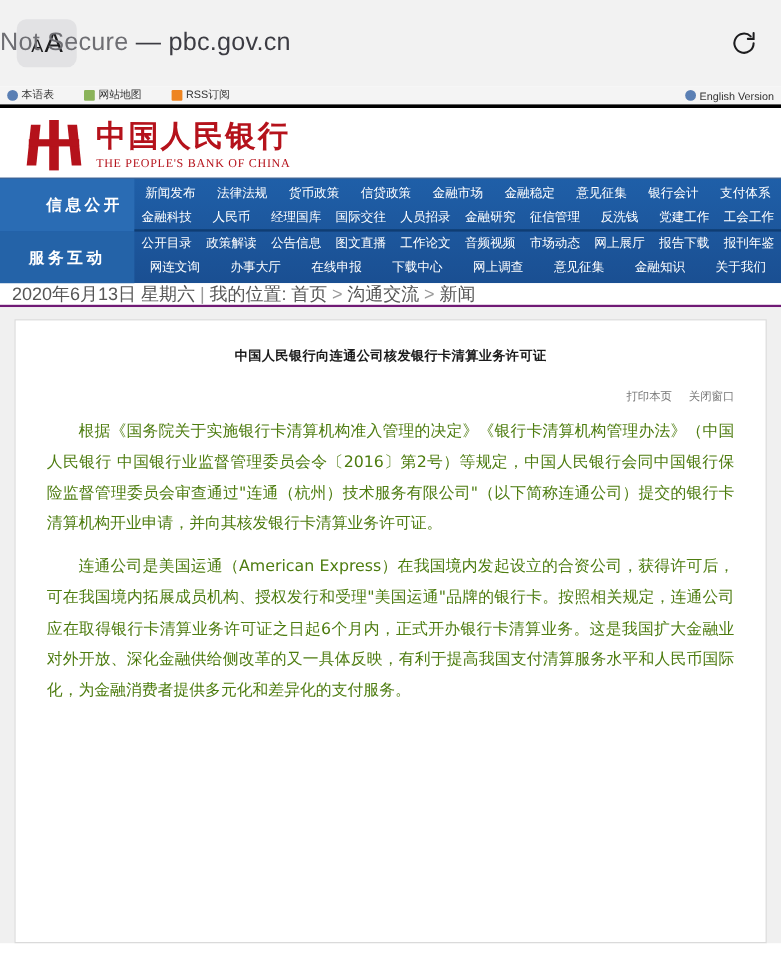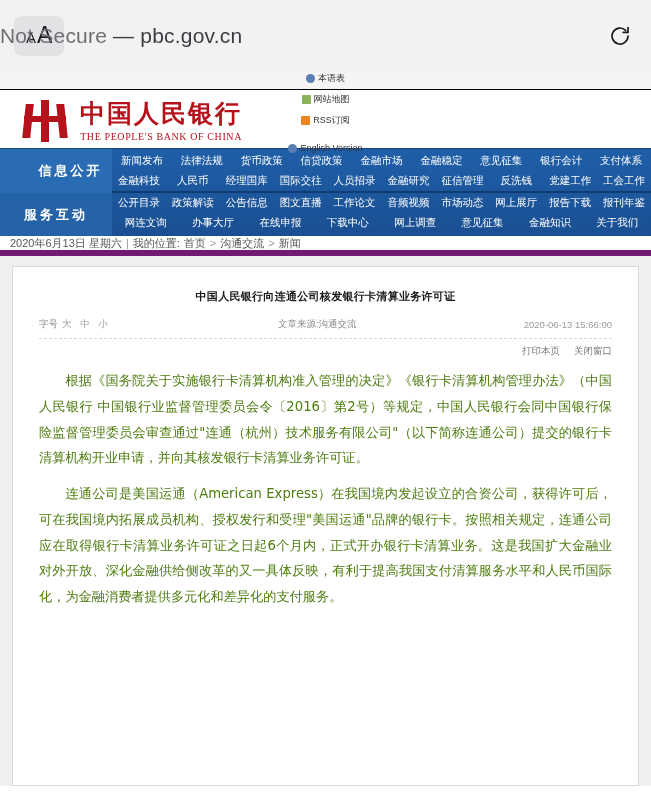--- a/index.html
+++ b/index.html
@@ -49,28 +49,27 @@
     display: flex; align-items: center; justify-content: center;
     color: #1d1d1f;
     z-index: 2;
   }
   .reload-button svg { display: block; }
 
   
   .top-util {
     height: 18px;
     background: #f4f4f4;
-    border-bottom: 1px solid #000000;
+    border-bottom: 3px solid #000000;
     display: flex;
     align-items: center;
     font-size: 9px;
     color: #333;
     padding: 0 6px;
-    gap: 8px;
-    flex-direction: column;
+    gap: 25px;
   }
   .top-util .item { display: flex; align-items: center; gap: 3px; white-space: nowrap; }
   .mini-ico {
     width: 9px; height: 9px;
     display: inline-block;
     background: #c9c9c9;
     border-radius: 1px;
   }
   .mini-ico.rss { background: #ee8420; }
   .mini-ico.globe { background: #5a7fb4; border-radius: 50%; }
@@ -158,25 +157,25 @@
   .nav-divider {
     height: 2px;
     background: #0f3d73;
   }
 
   
   .crumb-bar {
     height: 20px;
     display: flex;
     align-items: center;
-    font-size: 11px;
+    font-size: 15px;
     color: #555;
     padding: 0 10px;
     background: #fff;
-    border-bottom: 6px solid #701a75;
+    border-bottom: 2px solid #701a75;
     gap: 4px;
   }
   .crumb-bar .sep { color: #999; }
 
   
   .article-wrap {
     padding: 10px 12px 0 12px;
     background: #f0f0f0;
     height: calc(800px - 72px - 18px - 64px - 96px - 20px);
   }
@@ -345,30 +344,20 @@
   <span class="sep">&gt;</span>
   <span>沟通交流</span>
   <span class="sep">&gt;</span>
   <span>新闻</span>
 </div>
 
 <div class="article-wrap">
   <div class="article">
     <div class="article-title">中国人民银行向连通公司核发银行卡清算业务许可证</div>
 
-    <div class="meta-row">
-      <span class="meta-left">
-        <span>字号</span>
-        <span class="fs-vals">大 中 小</span>
-      </span>
-      <span class="meta-center">
-        <span>文章来源:</span><span>沟通交流</span>
-      </span>
-      <span class="meta-right">2020-06-13 15:66:00</span>
-    </div>
 
     <div class="tools-row">
       <span>打印本页</span>
       <span>关闭窗口</span>
     </div>
 
     <div class="body-text">
       <p>根据《国务院关于实施银行卡清算机构准入管理的决定》《银行卡清算机构管理办法》（中国人民银行 中国银行业监督管理委员会令〔2016〕第2号）等规定，中国人民银行会同中国银行保险监督管理委员会审查通过"连通（杭州）技术服务有限公司"（以下简称连通公司）提交的银行卡清算机构开业申请，并向其核发银行卡清算业务许可证。</p>
       <p>连通公司是美国运通（American Express）在我国境内发起设立的合资公司，获得许可后，可在我国境内拓展成员机构、授权发行和受理"美国运通"品牌的银行卡。按照相关规定，连通公司应在取得银行卡清算业务许可证之日起6个月内，正式开办银行卡清算业务。这是我国扩大金融业对外开放、深化金融供给侧改革的又一具体反映，有利于提高我国支付清算服务水平和人民币国际化，为金融消费者提供多元化和差异化的支付服务。</p>
     </div>

